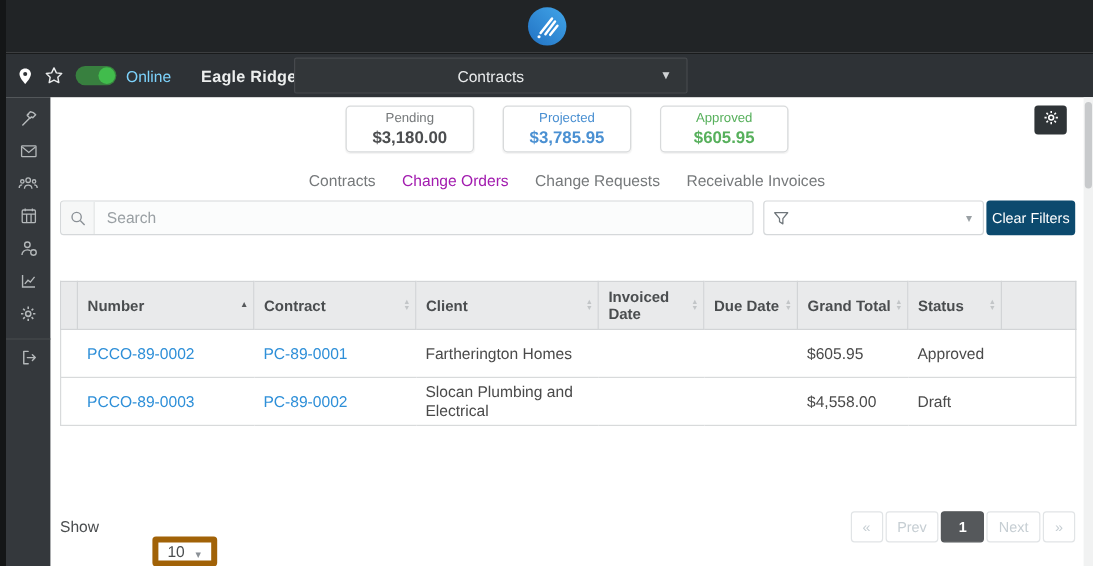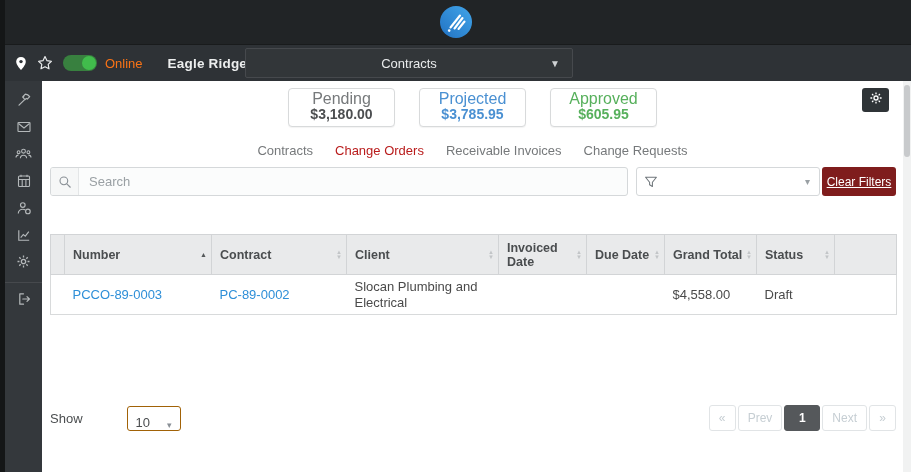--- a/index.html
+++ b/index.html
@@ -8,73 +8,73 @@
 
   .edge-strip { position:absolute; left:0; top:0; width:5px; height:100%; background:#141617; z-index:6; }
 
   .topbar { position:absolute; left:0; top:0; right:0; height:44px; background:#212426; z-index:2; }
   .logo { position:absolute; left:50%; top:5px; transform:translateX(-50%); width:34px; height:34px; }
 
   .locbar { position:absolute; left:0; top:44px; right:0; height:37px; background:#2e3236; border-top:1px solid #191b1c; display:flex; align-items:center; padding-left:15px; z-index:2; }
   .locbar .ic { display:flex; align-items:center; margin-right:10px; }
   .toggle { position:relative; width:34px; height:16px; border-radius:9px; background:#38803f; margin-right:8px; cursor:pointer; }
   .toggle .knob { position:absolute; right:1px; top:1px; width:14px; height:14px; border-radius:50%; background:#41bc4c; }
-  .online { color:#f97316; font-size:13px; margin-right:25px; }
+  .online { color:#7dd3fc; font-size:13px; margin-right:25px; }
   .company { color:#eceeee; font-size:13.5px; font-weight:bold; letter-spacing:.2px; }
   .module-dd { position:absolute; left:245px; top:3px; width:328px; height:30px; background:#323639; border:1px solid #46494d; border-radius:2px; display:flex; align-items:center; justify-content:center; color:#e9ebec; font-size:13px; cursor:pointer; }
   .module-dd .caret { position:absolute; right:12px; color:#cfd2d4; font-size:10px; }
 
   .sidebar { position:absolute; left:5px; top:81px; width:37px; bottom:0; background:#34383c; display:flex; flex-direction:column; align-items:center; padding-top:7px; z-index:3; }
   .sb-item { width:100%; height:27px; display:flex; align-items:center; justify-content:center; cursor:pointer; }
   .sb-div { width:100%; height:1px; background:#46494d; margin:5px 0 4px 0; }
 
   .content { position:absolute; left:42px; top:81px; width:861px; bottom:0; background:#fff; }
 
   .gear-btn { position:absolute; right:14px; top:7px; width:27px; height:24px; background:#2f3437; border-radius:3px; display:flex; align-items:center; justify-content:center; cursor:pointer; }
 
   .cards { position:absolute; top:7px; left:0; right:0; display:flex; justify-content:center; gap:24px; }
   .card { width:107px; height:39px; background:#fff; border:1px solid #d8dadb; border-radius:4px; display:flex; flex-direction:column; align-items:center; justify-content:center; box-shadow:0 1px 1px rgba(0,0,0,.05); }
-  .card-label { font-size:16px; color:#76797b; line-height:14px; }
+  .card-label { font-size:11px; color:#76797b; line-height:14px; }
   .card-value { font-size:14px; font-weight:bold; color:#4c4e50; line-height:17px; }
   .card.projected .card-label, .card.projected .card-value { color:#4a90d2; }
   .card.approved  .card-label, .card.approved  .card-value { color:#57b05c; }
 
   .tabs { position:absolute; top:62px; left:0; right:0; height:18px; display:flex; justify-content:center; gap:22px; font-size:13px; color:#76797b; }
   .tab { cursor:pointer; }
-  .tab.active { color:#b91c1c; }
+  .tab.active { color:#a21caf; }
 
   .toolbar-row { position:absolute; top:86px; left:8px; right:7px; height:18px; display:flex; }
   .search-box { display:flex; width:578px; height:29px; border:1px solid #d5d8da; border-radius:3px; background:#fbfcfc; overflow:hidden; }
   .search-icbox { width:28px; display:flex; align-items:center; justify-content:center; border-right:1px solid #e4e6e7; background:#f6f7f7; }
   .search-box input { flex:1; border:none; outline:none; background:transparent; font-size:13px; color:#4a4d4f; padding:0 10px; font-family:"Liberation Sans",sans-serif; }
   .search-box input::placeholder { color:#9aa0a4; }
   .filter-box { position:relative; display:flex; margin-left:8px; width:184px; height:29px; border:1px solid #d5d8da; border-radius:3px; background:#fff; cursor:pointer; }
   .funnel-box { width:28px; display:flex; align-items:center; justify-content:center; }
   .filter-value { flex:1; display:flex; align-items:center; font-size:13px; color:#8f969b; }
   .filter-box .caret { position:absolute; right:9px; top:8px; color:#9aa0a4; font-size:10px; }
-  .clear-btn { margin-left:2px; width:74px; height:29px; background:#7f1d1d; border:none; border-radius:3px; color:#fff; font-size:12px; display:flex; align-items:center; justify-content:center; cursor:pointer; font-family:"Liberation Sans",sans-serif;text-decoration:underline; }
+  .clear-btn { margin-left:2px; width:74px; height:29px; background:#0c4a6e; border:none; border-radius:3px; color:#fff; font-size:12px; display:flex; align-items:center; justify-content:center; cursor:pointer; font-family:"Liberation Sans",sans-serif; }
 
   .export-btn { position:absolute; top:122px; right:7px; width:74px; height:25px; background:#f6821f; border:none; border-radius:3px; color:#fff; font-size:12px; display:flex; align-items:center; justify-content:center; gap:5px; cursor:pointer; font-family:"Liberation Sans",sans-serif; }
 
   .table-wrap { position:absolute; top:153px; left:8px; right:7px; }
   table { width:100%; border-collapse:collapse; table-layout:fixed;padding-left:16px; }
   thead th { background:#e9eaeb; border:1px solid #d2d4d6; height:40px; font-size:12.5px; font-weight:bold; color:#4a4d4f; text-align:left; padding:0 4px 0 8px; }
   .th-inner { display:flex; align-items:center; justify-content:space-between; gap:3px; }
   .th-label { white-space:nowrap; }
   th.wrap .th-label { white-space:normal; line-height:14px; }
   .sort { display:flex; flex-direction:column; line-height:5px; font-size:6px; color:#c2c5c7; flex:none; cursor:pointer; }
   .sort.active { color:#55585a; font-size:7px; }
   tbody td { border-bottom:1px solid #d8dadb; height:40px; padding:2px 8px; font-size:13px; color:#4a4a4a; vertical-align:middle; line-height:16px; }
   tbody tr td:first-child { border-left:1px solid #d8dadb; }
   tbody tr td:last-child { border-right:1px solid #d8dadb; }
   a.cell-link { color:#2e8fd8; text-decoration:none; cursor:pointer; }
 
   .footer-bar { position:absolute; top:324px; left:8px; right:7px; display:flex; align-items:center;gap:36px; }
   .show-label { font-size:13px; color:#4a4d4f; margin-right:8px; }
-  .page-size { width:54px; height:25px; border:1px solid #a16207; border-radius:3px; background:#fff; display:flex; align-items:flex-end; justify-content:space-between; padding:0 8px; font-size:13px; color:#4a4d4f; cursor:pointer; }
+  .page-size { width:54px; height:25px; border:5px solid #a16207; border-radius:3px; background:#fff; display:flex; align-items:flex-end; justify-content:space-between; padding:0 8px; font-size:13px; color:#4a4d4f; cursor:pointer;margin-top:42px; }
   .page-size .caret { color:#8a9096; font-size:9px; }
   .pagination { margin-left:auto; display:flex; gap:2px; }
   .pg { height:26px; min-width:27px; padding:0 9px; background:#fff; border:1px solid #e1e4e6; border-radius:3px; display:flex; align-items:center; justify-content:center; font-size:12px; color:#c6ced3; cursor:pointer; font-family:"Liberation Sans",sans-serif; }
   .pg.active { background:#55585b; border-color:#55585b; color:#fff; min-width:36px; font-weight:bold; }
 
   .scrollbar { position:absolute; right:0; top:81px; width:8px; bottom:0; background:#f1f2f2; z-index:4; }
   .scroll-thumb { position:absolute; left:1px; top:4px; width:6px; height:72px; background:#c8cacc; border-radius:3px; cursor:pointer; }
 </style>
 </head>
 <body>
@@ -221,22 +221,22 @@
       </div>
       <div class="card approved">
         <div class="card-label">Approved</div>
         <div class="card-value">$605.95</div>
       </div>
     </div>
 
     <div class="tabs">
       <span class="tab">Contracts</span>
       <span class="tab active">Change Orders</span>
+      <span class="tab">Change Requests</span>
       <span class="tab">Receivable Invoices</span>
-      <span class="tab">Change Requests</span>
     </div>
 
     <div class="toolbar-row">
       <div class="search-box">
         <span class="search-icbox">
           <svg width="14" height="14" viewBox="0 0 16 16">
               <circle cx="6.7" cy="6.7" r="4.4" fill="none" stroke="#8a9096" stroke-width="1.3"></circle>
               <line x1="10.1" y1="10.1" x2="14.3" y2="14.3" stroke="#8a9096" stroke-width="1.3"></line>
             </svg>
         </span>
@@ -329,20 +329,31 @@
                     <span>▼</span>
                   </span>
                 </span>
               </th>
             <th></th>
           </tr>
         </thead>
         <tbody>
           <tr>
             <td></td>
+            <td><a class="cell-link">PCCO-89-0002</a></td>
+            <td><a class="cell-link">PC-89-0001</a></td>
+            <td>Fartherington Homes</td>
+            <td></td>
+            <td></td>
+            <td>$605.95</td>
+            <td>Approved</td>
+            <td></td>
+          </tr>
+          <tr>
+            <td></td>
             <td><a class="cell-link">PCCO-89-0003</a></td>
             <td><a class="cell-link">PC-89-0002</a></td>
             <td>Slocan Plumbing and Electrical</td>
             <td></td>
             <td></td>
             <td>$4,558.00</td>
             <td>Draft</td>
             <td></td>
           </tr>
         </tbody>

